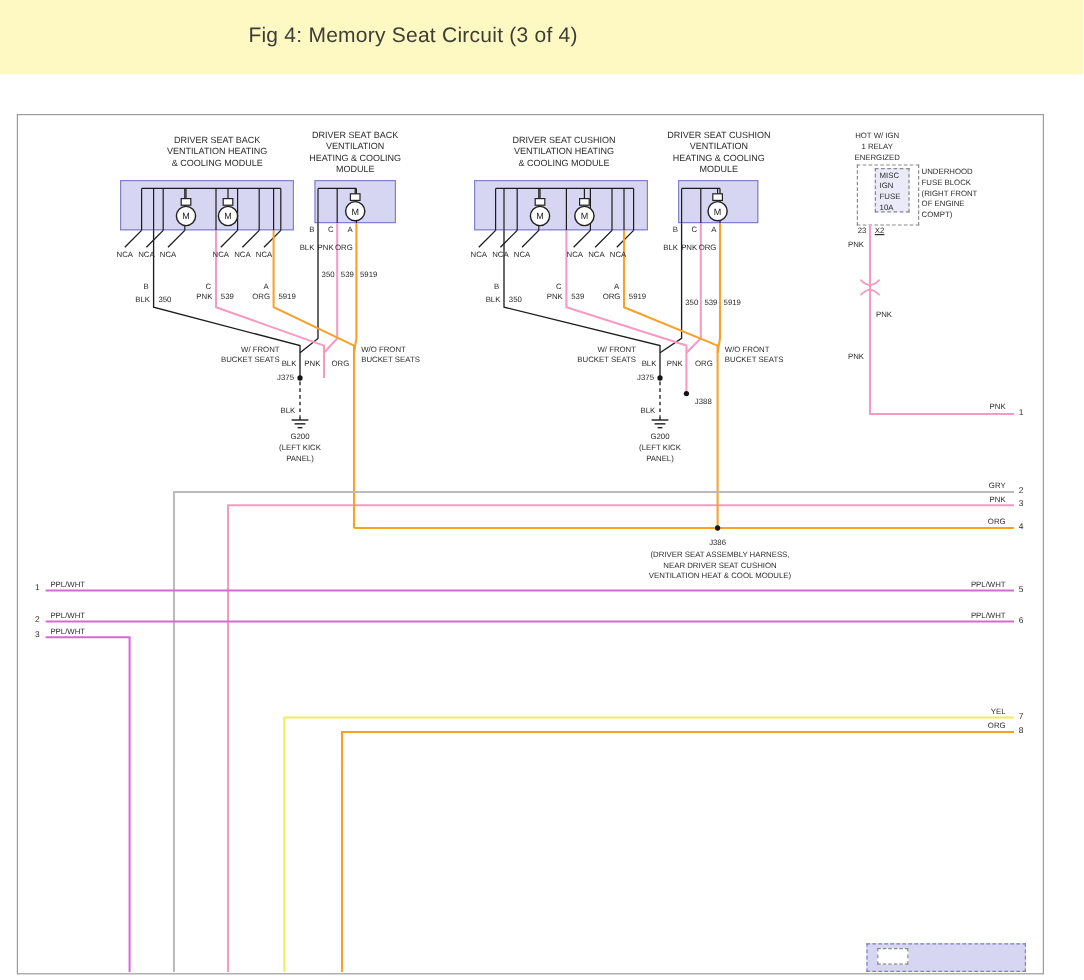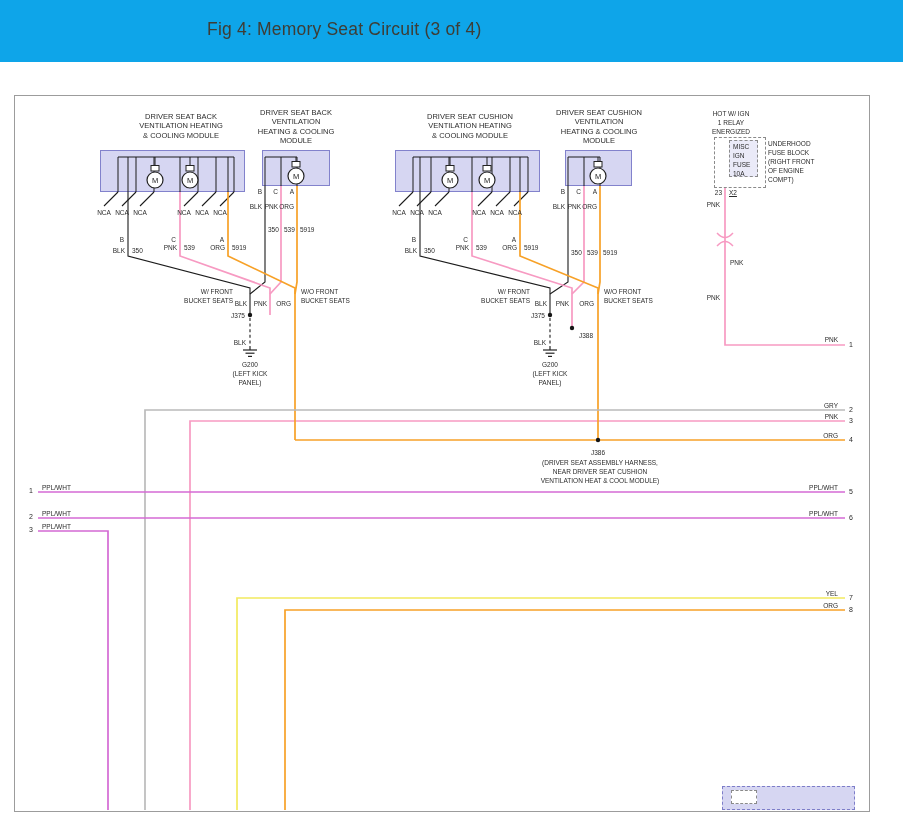--- a/index.html
+++ b/index.html
@@ -18,21 +18,21 @@
   .partial-inner{position:absolute;border:1px dashed #8a8a8a;background:#fff;box-sizing:border-box;}
   .dlabel{position:absolute;font-size:6.5px;line-height:7.5px;color:#2b2b2b;white-space:nowrap;}
   .dlabel.c{transform:translateX(-50%);}
   .dlabel.r{transform:translateX(-100%);}
   .dlabel.u{text-decoration:underline;}
 </style>
 </head>
 <body>
 
 <div class="page">
-  <header class="fig-header" style="background: #0ea5e9; text-decoration: underline;">
+  <header class="fig-header" style="background: #fef9c3; text-decoration: underline;">
     <h1 class="fig-title" style="color: rgb(62, 61, 53);">Fig 4: Memory Seat Circuit (3 of 4)</h1>
   </header>
   <div class="diagram-frame"></div>
   <div id="module-layer">
       <div class="module-box" style="left: 100px; top: 150px; width: 145px; height: 42px; background: rgb(214, 214, 242); border-color: rgb(130, 130, 204);"></div>
       <div class="module-title" style="left: 181px; top: 112px;">
         <div>DRIVER SEAT BACK</div>
         <div>VENTILATION HEATING</div>
         <div>&amp; COOLING MODULE</div>
       </div>

